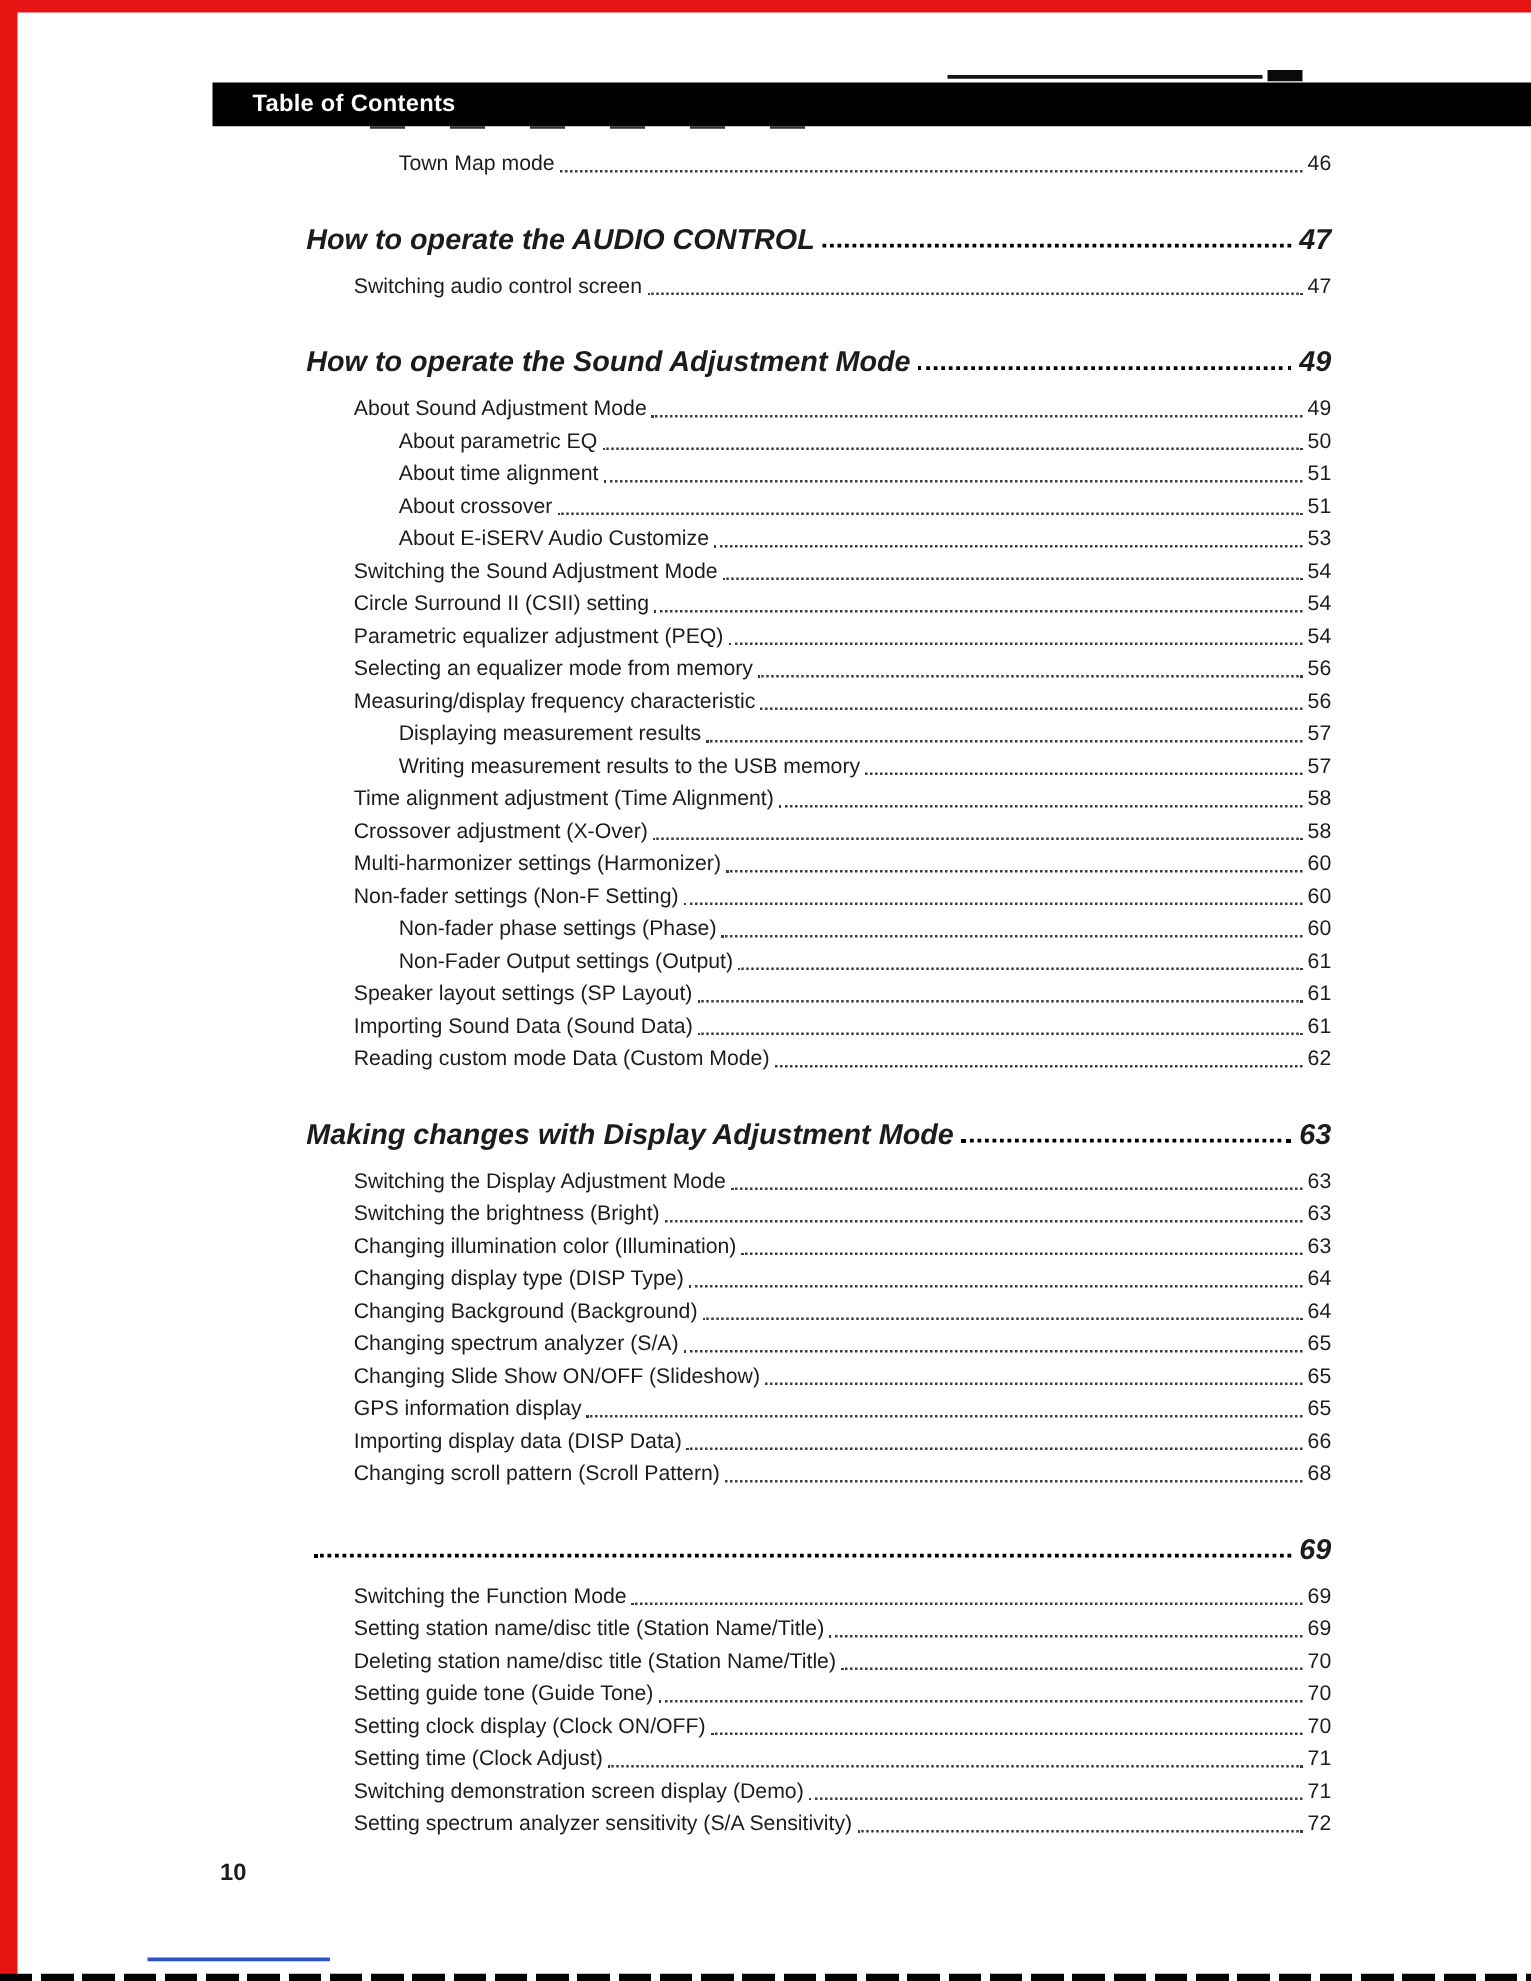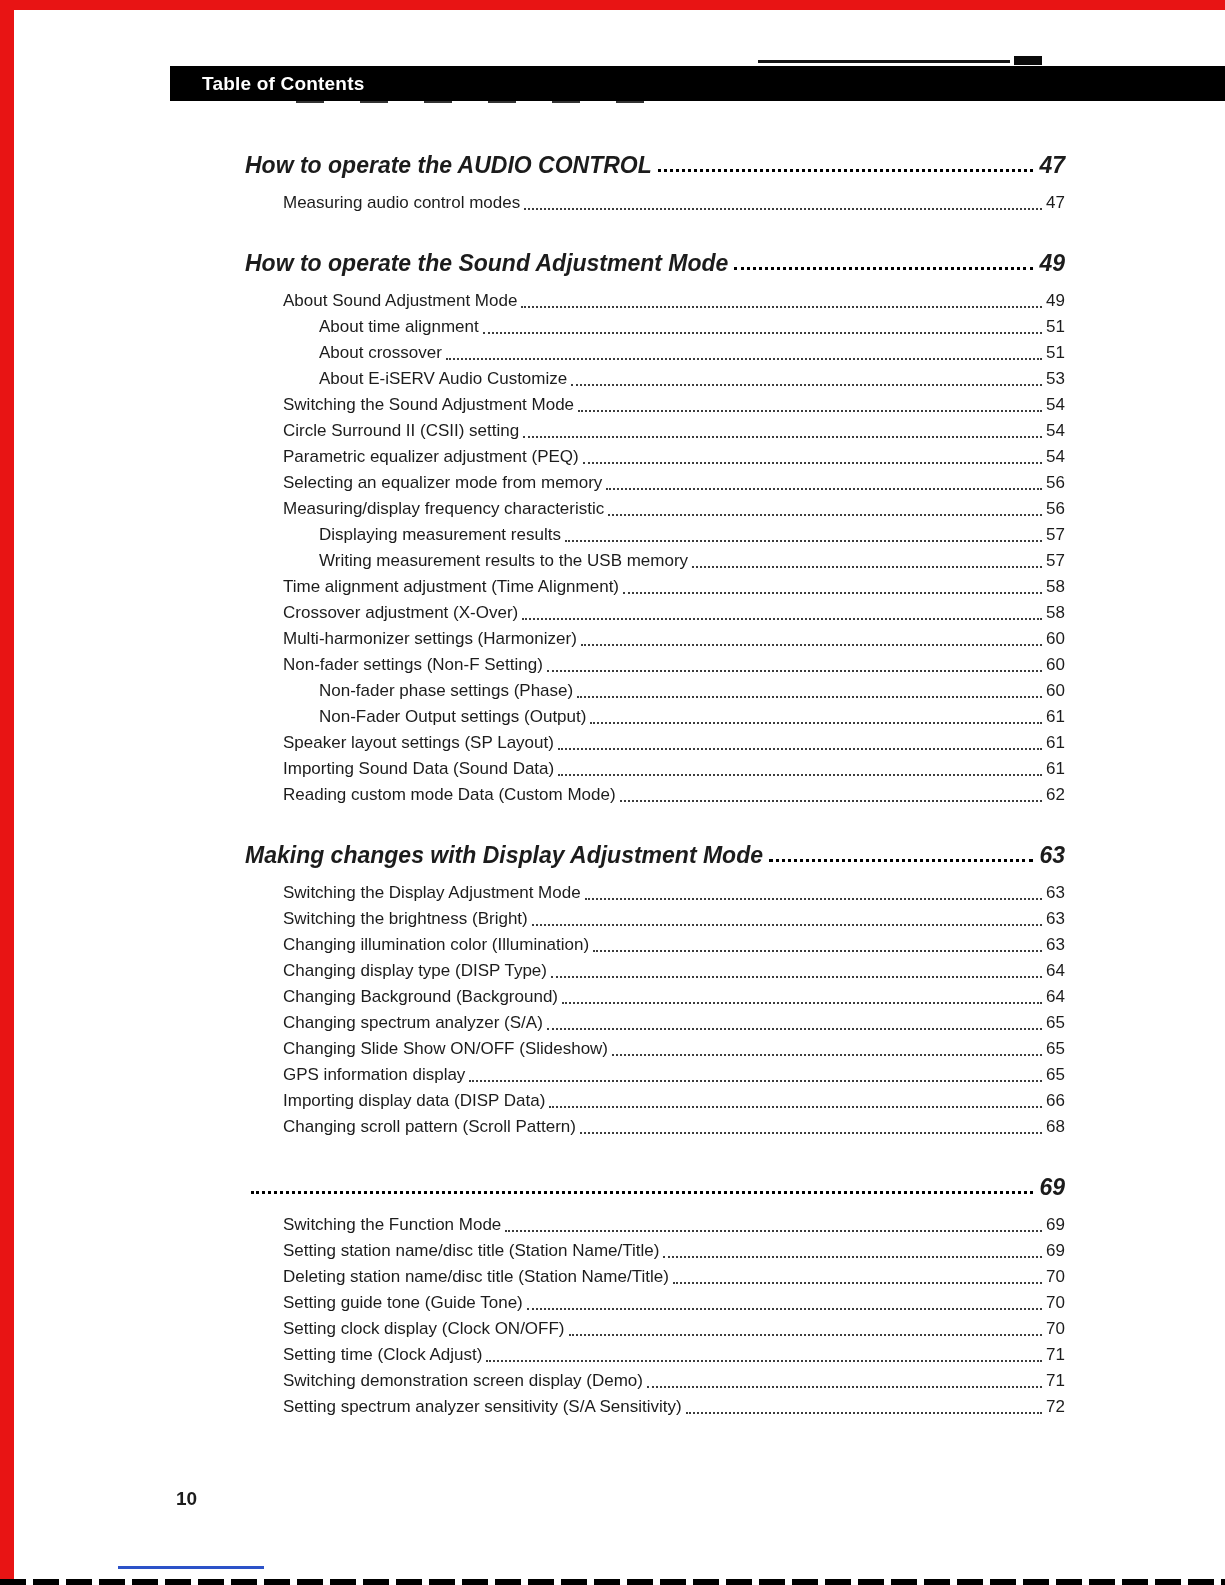--- a/index.html
+++ b/index.html
@@ -66,39 +66,49 @@
   <div class="edge-left"></div>
   <div class="artifact-line"></div>
   <div class="artifact-blob"></div>
   <div class="artifact-dashes"></div>
 
   <div class="header-bar">
     <span class="title">Table of Contents</span>
   </div>
 
   <div class="toc">
+      <div class="toc-entry indent-2">
+        <span class="label">Town Map mode</span>
+        <span class="leader"></span>
+        <span class="pagenum">46</span>
+      </div>
       <div class="toc-heading">
         <span class="label">How to operate the AUDIO CONTROL</span>
         <span class="leader"></span>
         <span class="pagenum">47</span>
       </div>
       <div class="toc-entry indent-1">
-        <span class="label">Measuring audio control modes</span>
+        <span class="label">Switching audio control screen</span>
         <span class="leader"></span>
         <span class="pagenum">47</span>
       </div>
       <div class="toc-heading">
         <span class="label">How to operate the Sound Adjustment Mode</span>
         <span class="leader"></span>
         <span class="pagenum">49</span>
       </div>
       <div class="toc-entry indent-1">
         <span class="label">About Sound Adjustment Mode</span>
         <span class="leader"></span>
         <span class="pagenum">49</span>
+      </div>
+      <div class="toc-entry indent-2">
+        <span class="label">About parametric EQ</span>
+        <span class="leader"></span>
+        <span class="pagenum">50</span>
       </div>
       <div class="toc-entry indent-2">
         <span class="label">About time alignment</span>
         <span class="leader"></span>
         <span class="pagenum">51</span>
       </div>
       <div class="toc-entry indent-2">
         <span class="label">About crossover</span>
         <span class="leader"></span>
         <span class="pagenum">51</span>

